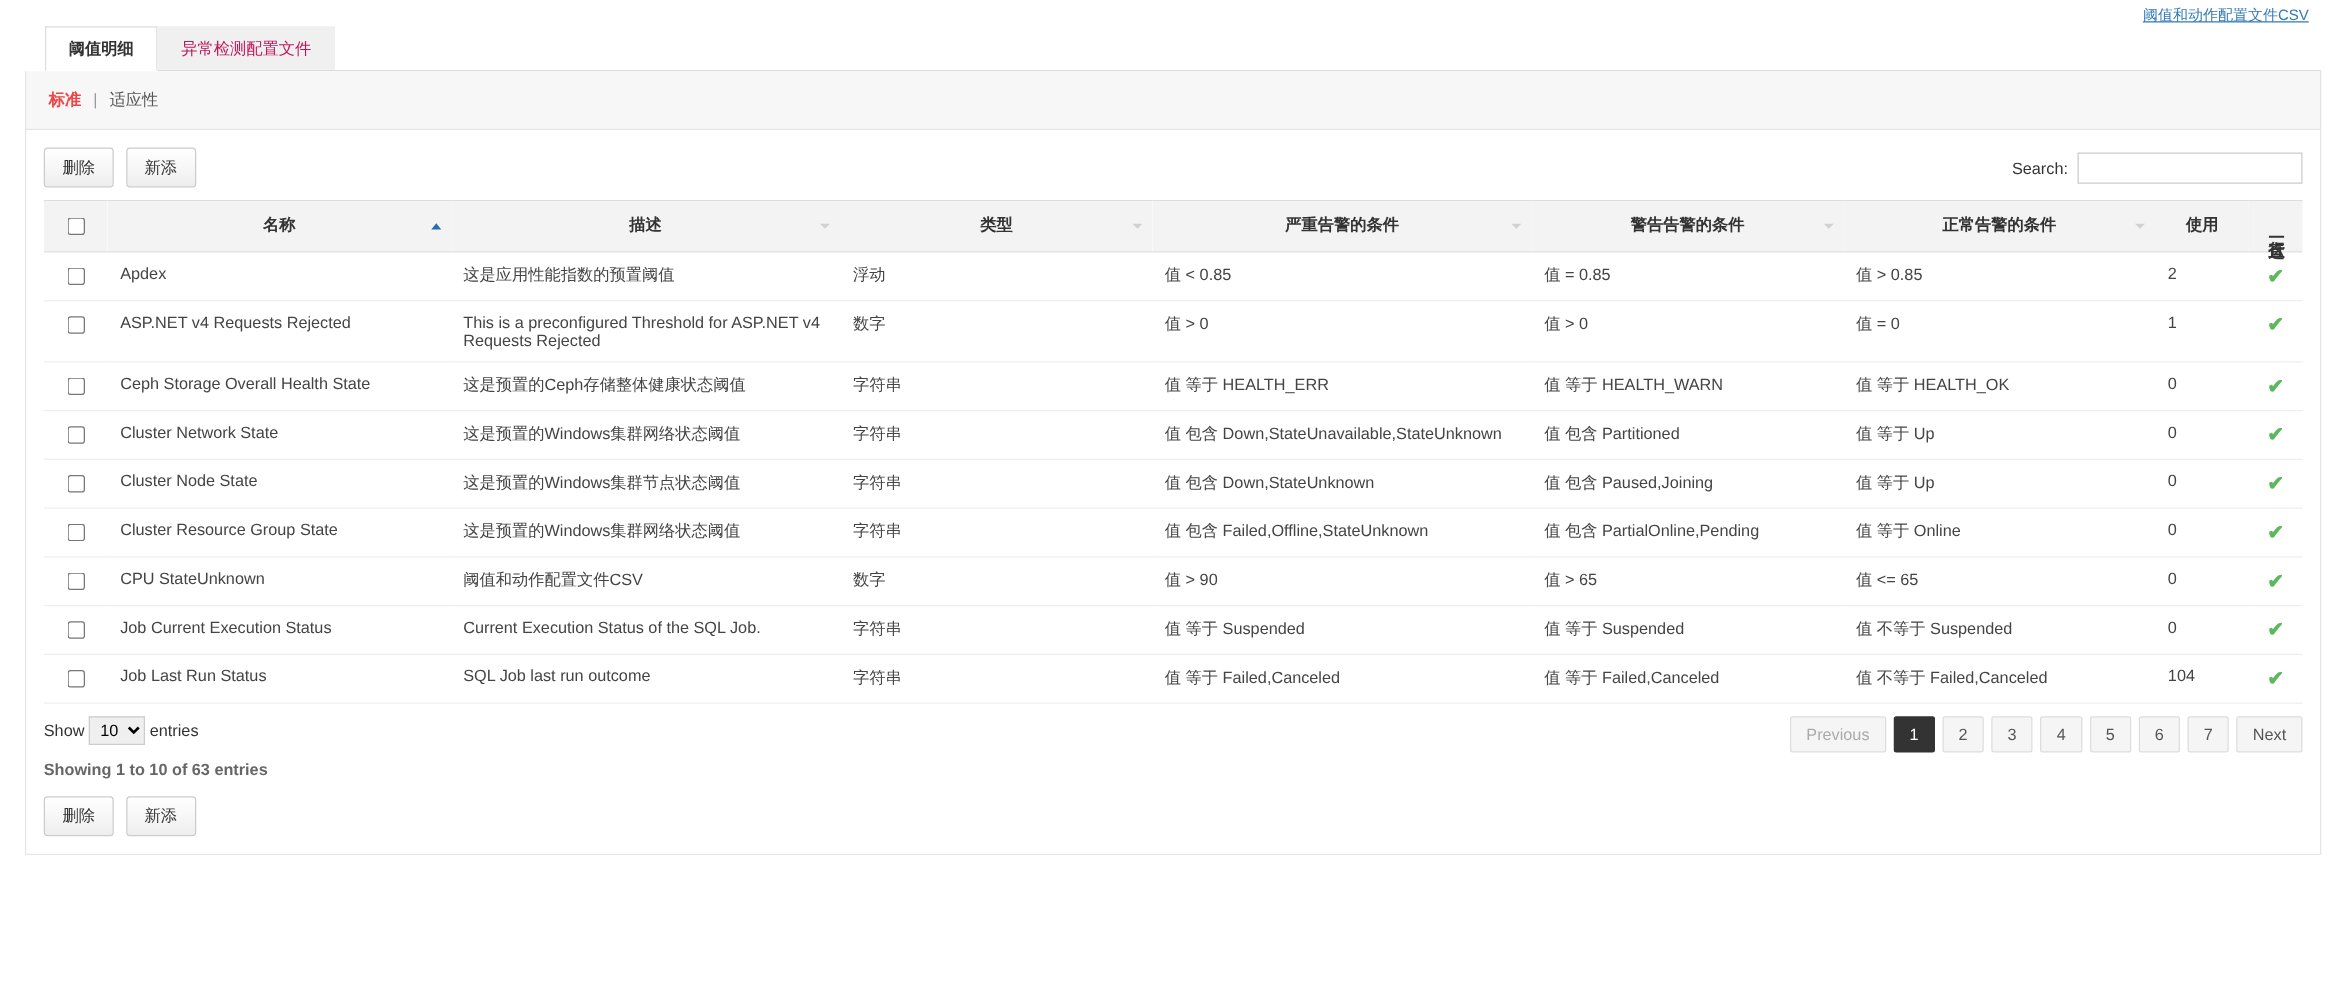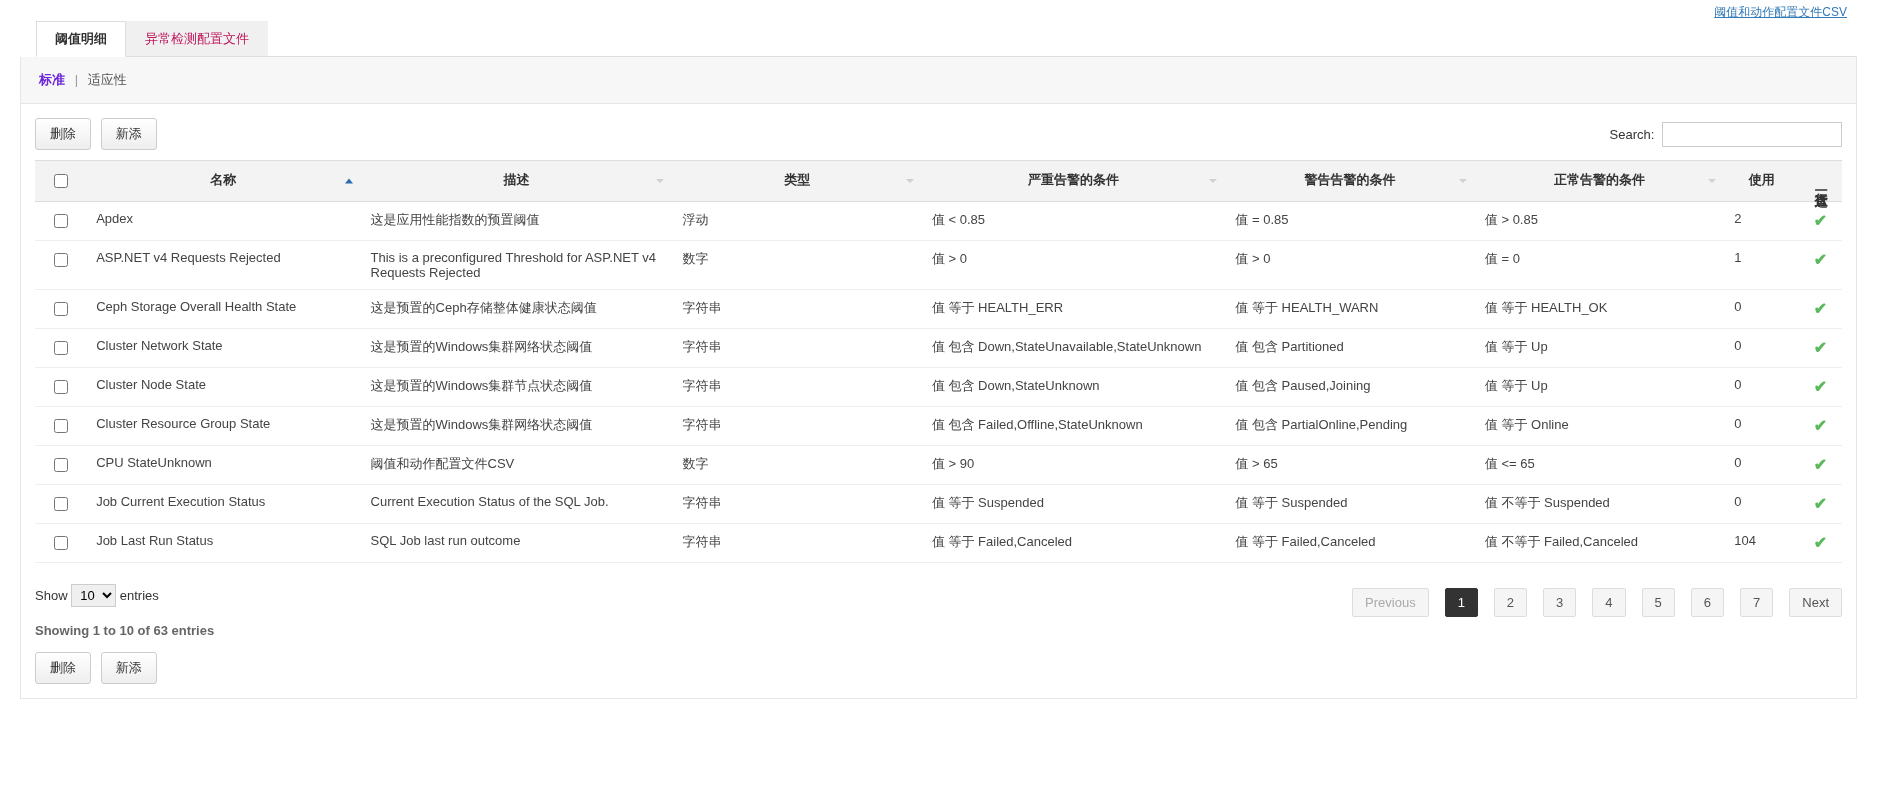--- a/index.html
+++ b/index.html
@@ -46,21 +46,21 @@
     color: #333;
   }
   .subbar {
     background: #f7f7f7;
     border: 1px solid #e5e5e5;
     border-top: none;
     padding: 14px 18px;
     font-size: 13px;
     color: #555;
   }
-  .subbar .std { font-weight: bold; color:#6d28d9; }
+  .subbar .std { font-weight: bold; color:#ef4444; }
   .subbar .sep { margin: 0 6px; color:#999;}
   .panel {
     border: 1px solid #e5e5e5;
     border-top: none;
     padding: 14px;
   }
   .toolbar {
     display: flex;
     justify-content: space-between;
     align-items: center;
@@ -129,34 +129,32 @@
   .vert-label { writing-mode: vertical-rl; text-orientation: upright; font-weight:bold; line-height:1.1; }
   .check-icon {
     display:inline-block;
     color:#5cb85c;
     font-weight:bold;
     font-size:16px;
   }
   .footer-row {
     display:flex;
     justify-content: space-between;
-    align-items: center;
     margin-top:10px;
     flex-wrap: wrap;
     gap:8px;
   }
   .show-entries select {
     border:1px solid #ccc;
     padding:2px 4px;
     font-size:13px;
   }
   .pagination {
     display:flex;
-    gap:16px;
-    margin-top:15px;
+    gap:6px;
   }
   .page-btn {
     border:1px solid #ddd;
     background:#f5f5f5;
     color:#555;
     padding:6px 12px;
     cursor:pointer;
     font-size:13px;
     border-radius:2px;
   }

